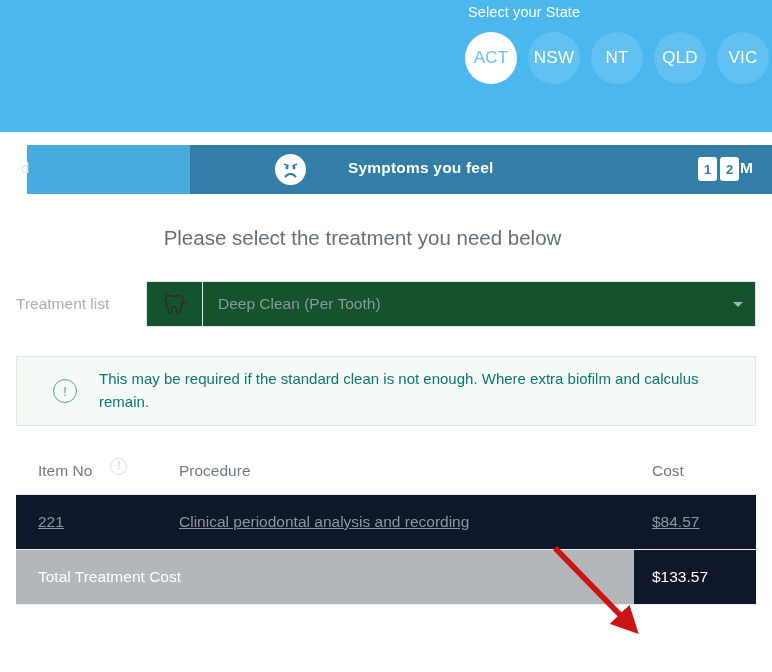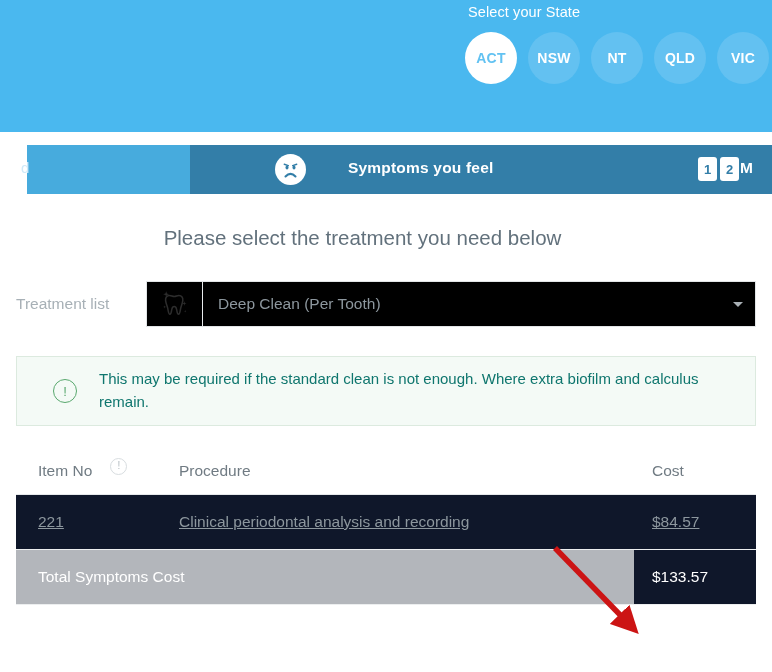--- a/index.html
+++ b/index.html
@@ -24,21 +24,21 @@
     letter-spacing: 0.1px;
   }
   .state-row {
     position: absolute; left: 465px; top: 32px;
     display: flex; gap: 11px;
   }
   .state-circle {
     width: 52px; height: 52px; border-radius: 50%;
     background: #63c1f1;
     display: flex; align-items: center; justify-content: center;
-    color: #ffffff; font-size: 14px; font-weight: bold;
+    color: #ffffff; font-size: 17px; font-weight: normal;
     letter-spacing: 0.2px;
     flex: 0 0 auto;
     cursor: pointer;
   }
   .state-circle.active { background: #ffffff; color: #62c2f2; }
 
   
   .navbar {
     position: absolute; left: 0; top: 145px;
     width: 772px; height: 60px;
@@ -98,21 +98,21 @@
     display: flex; align-items: center;
   }
   .treat-label {
     width: 130px;
     color: #a7b0b6; font-size: 15.5px;
     flex: 0 0 auto;
   }
   .treat-select {
     flex: 1; height: 46px;
     border: 1px solid #e2e5e7;
-    background: #000000;
+    background: #14532d;
     display: flex; align-items: center;
     position: relative;
     cursor: pointer;
   }
   .tooth-box {
     width: 56px; height: 44px;
     display: flex; align-items: center; justify-content: center;
     border-right: 1px solid #e8ebed;
     flex: 0 0 auto;
   }
@@ -273,21 +273,21 @@
         <th class="col-price">Cost</th>
       </tr>
     </thead>
     <tbody>
       <tr class="row-alt">
         <td class="col-item">221</td>
         <td class="col-proc">Clinical periodontal analysis and recording</td>
         <td class="col-price">$84.57</td>
       </tr>
       <tr class="row-total">
-        <td class="col-item" colspan="2">Total Symptoms Cost</td>
+        <td class="col-item" colspan="2">Total Treatment Cost</td>
         <td class="col-price total-price">$133.57</td>
       </tr>
     </tbody>
   </table>
 
   <svg class="arrow-svg">
     <defs>
       <marker id="ahead" markerWidth="5" markerHeight="5" refX="2.2" refY="2.5" orient="auto">
         <path d="M0,0 L5,2.5 L0,5 z" fill="#cc1414"></path>
       </marker>

